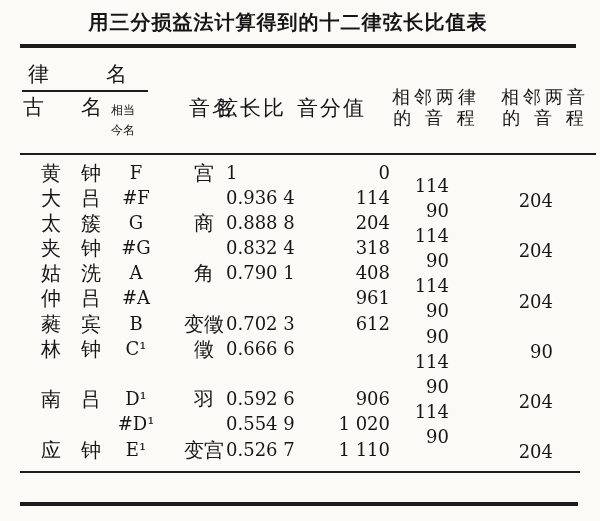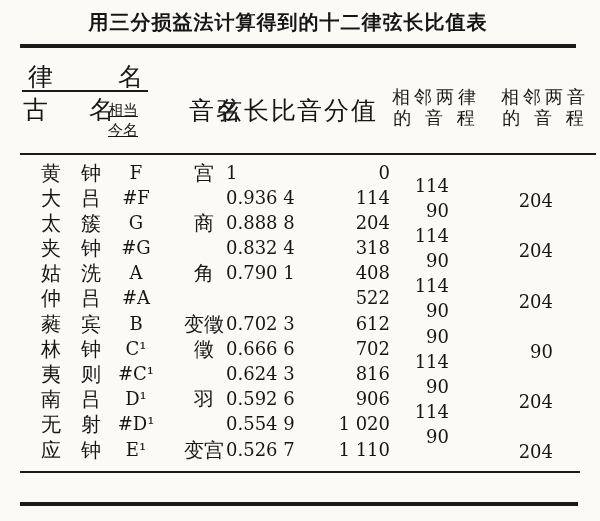--- a/index.html
+++ b/index.html
@@ -18,25 +18,25 @@
     text-align:center;
     font-size:20px;font-weight:bold;letter-spacing:1px;
   }
   .hr{background:#1b1b1b;}
   .hr.top{left:20px;top:44px;width:556px;height:4px;}
   .hr.lvming-underline{left:22px;top:90px;width:126px;height:2px;}
   .hr.hsep{left:20px;top:153px;width:576px;height:2px;}
   .hr.prefinal{left:20px;top:471px;width:560px;height:2px;}
   .hr.bottom{left:20px;top:502px;width:558px;height:4px;}
 
-  .hdr{font-size:25px;}
+  .hdr{font-size:21px;}
   .hdr.lvming{left:28px;top:60px;letter-spacing:5px;}
   .hdr.guming{left:23px;top:93px;letter-spacing:8px;}
   .hdr.xiangdang{left:99px;top:100px;width:48px;text-align:center;
-                 font-size:15px;line-height:20px;text-decoration:underline;}
+                 font-size:12px;line-height:20px;}
   .hdr.yinming{left:158px;top:94px;letter-spacing:2px;margin-left:31px;}
   .hdr.ratio{left:217px;top:94px;letter-spacing:2px;}
   .hdr.cents{left:297px;top:94px;letter-spacing:2px;}
   .hdr.lvint{left:386px;top:86px;width:100px;text-align:center;
              font-size:18px;line-height:21px;letter-spacing:4px;}
   .hdr.yinint{left:492px;top:86px;width:106px;text-align:center;
               font-size:18px;line-height:21px;letter-spacing:4px;}
 
   .row{position:absolute;left:16px;width:504px;height:26px;line-height:26px;}
   .cell{position:absolute;top:0;}
@@ -108,52 +108,43 @@
     <span class="cell c-gu">姑　洗</span>
     <span class="cell c-jin">A</span>
     <span class="cell c-yin">角</span>
     <span class="cell c-ratio">0.790 1</span>
     <span class="cell c-cents">408</span>
   </div>
   <div class="row" style="top:285px">
     <span class="cell c-gu">仲　吕</span>
     <span class="cell c-jin">#A</span>
     <span class="cell c-yin"></span>
-    <span class="cell c-cents">522</span>
+    <span class="cell c-cents">961</span>
   </div>
   <div class="row" style="top:311px">
     <span class="cell c-gu">蕤　宾</span>
     <span class="cell c-jin">B</span>
     <span class="cell c-yin">变徵</span>
     <span class="cell c-ratio">0.702 3</span>
     <span class="cell c-cents">612</span>
   </div>
   <div class="row" style="top:336px">
     <span class="cell c-gu">林　钟</span>
     <span class="cell c-jin">C¹</span>
     <span class="cell c-yin">徵</span>
     <span class="cell c-ratio">0.666 6</span>
-    <span class="cell c-cents">702</span>
-  </div>
-  <div class="row" style="top:361px">
-    <span class="cell c-gu">夷　则</span>
-    <span class="cell c-jin">#C¹</span>
-    <span class="cell c-yin"></span>
-    <span class="cell c-ratio">0.624 3</span>
-    <span class="cell c-cents">816</span>
   </div>
   <div class="row" style="top:386px">
     <span class="cell c-gu">南　吕</span>
     <span class="cell c-jin">D¹</span>
     <span class="cell c-yin">羽</span>
     <span class="cell c-ratio">0.592 6</span>
     <span class="cell c-cents">906</span>
   </div>
   <div class="row" style="top:411px">
-    <span class="cell c-gu">无　射</span>
     <span class="cell c-jin">#D¹</span>
     <span class="cell c-yin"></span>
     <span class="cell c-ratio">0.554 9</span>
     <span class="cell c-cents">1 020</span>
   </div>
   <div class="row" style="top:437px">
     <span class="cell c-gu">应　钟</span>
     <span class="cell c-jin">E¹</span>
     <span class="cell c-yin">变宫</span>
     <span class="cell c-ratio">0.526 7</span>

